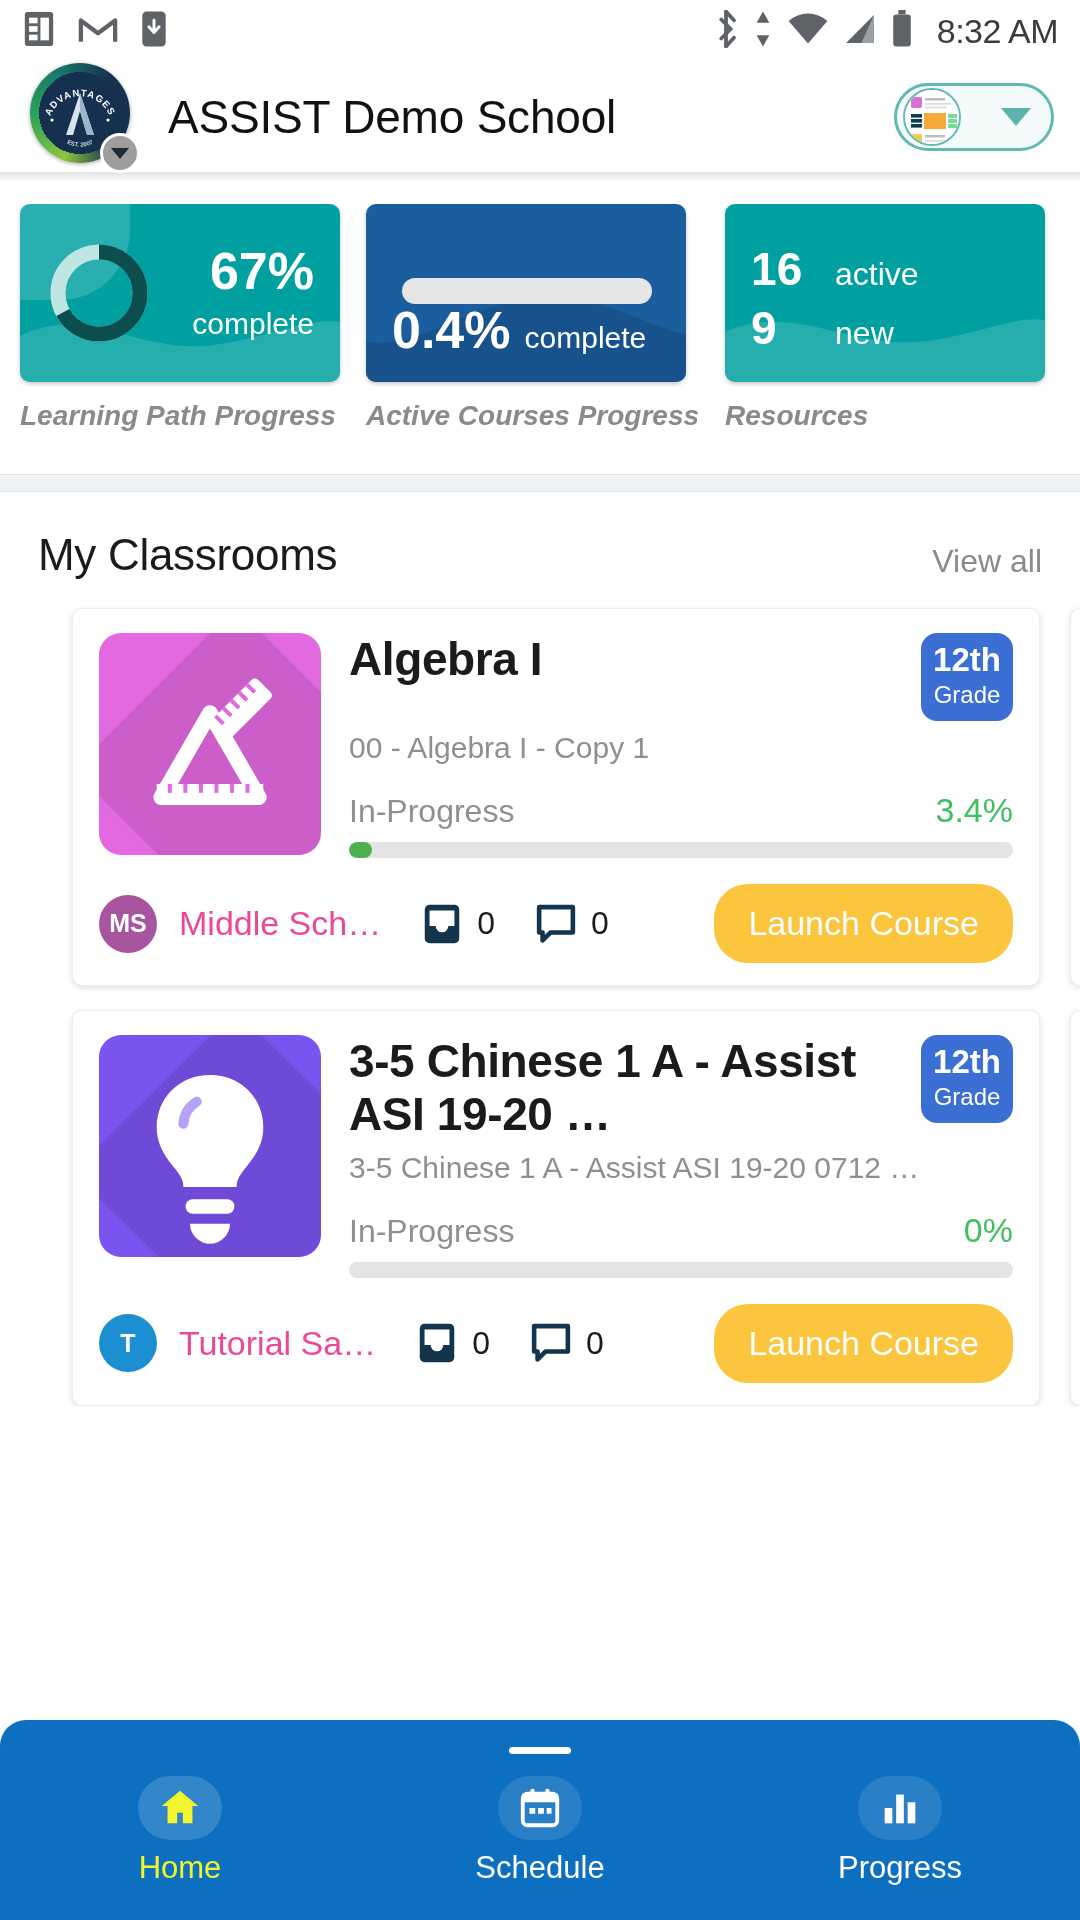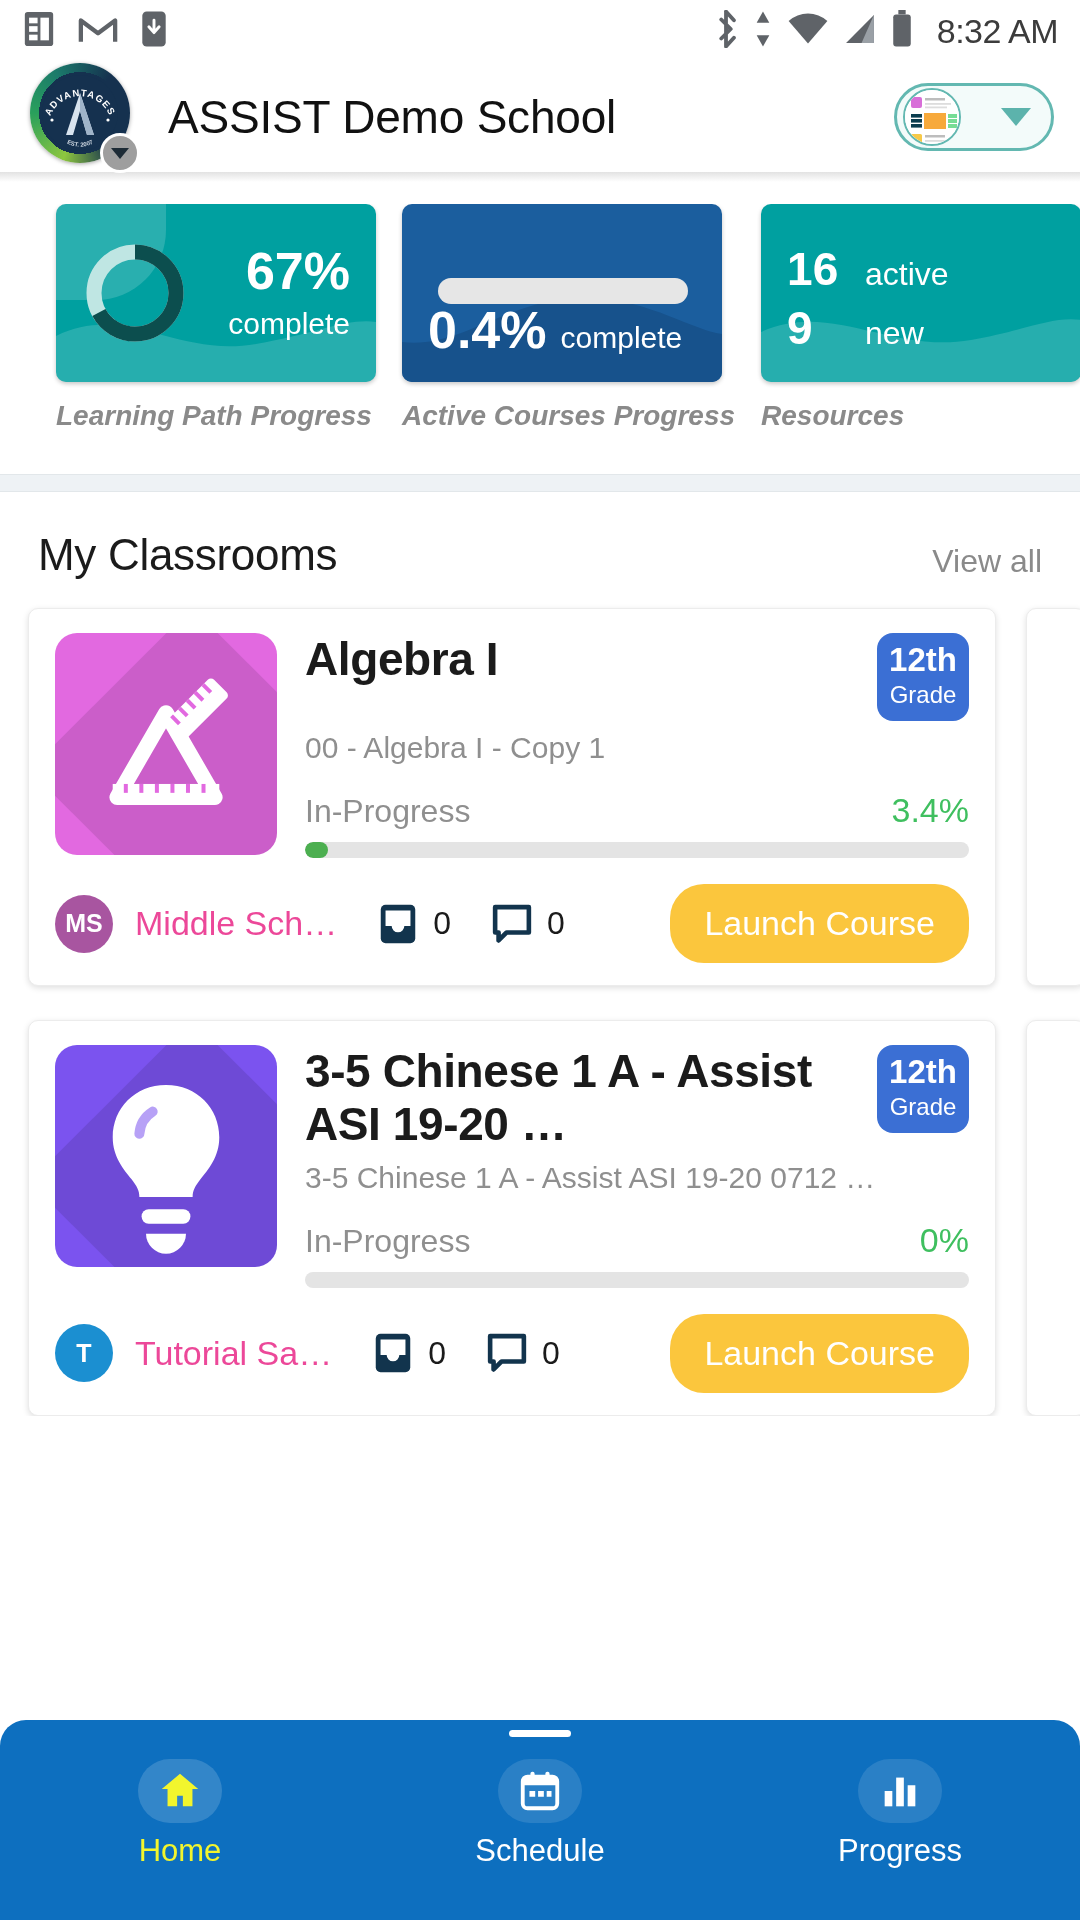--- a/index.html
+++ b/index.html
@@ -82,21 +82,21 @@
     border-right:15px solid transparent;border-top:18px solid #5cb3ac;
   }
   .appbar-shadow {
     width:100%; height:10px;
     background:linear-gradient(#e2e2e2, #ffffff);
   }
 
   
   .stats-region { background:#ffffff; padding-top:22px; }
   .stats-scroll {
-    display:flex; gap:26px; padding:0 56px;
+    display:flex; gap:26px; padding:0 20px;
     width:100%; overflow:hidden;
   }
   .stat-item { flex:0 0 auto; }
   .stat-card {
     height:178px; border-radius:10px;
     position:relative; overflow:hidden;
     display:flex; align-items:center;
     box-shadow:0 2px 4px rgba(0,0,0,.22);
   }
   .stat-card.w1 { width:320px; background:#00a0a0; }
@@ -122,21 +122,21 @@
   }
   .blue-inline {
     position:absolute; left:26px; bottom:26px; z-index:4;
     display:flex; align-items:baseline; gap:14px;
   }
   .blue-inline .big { font-size:52px; font-weight:700; color:#fff; line-height:1; }
   .blue-inline .small { font-size:30px; color:#fff; }
   .res-rows {
     position:absolute; left:26px; top:40px; z-index:3;
   }
-  .res-row { display:flex; align-items:baseline; gap:22px; margin-bottom:8px; }
+  .res-row { display:flex; align-items:baseline; gap:28px; margin-bottom:8px; }
   .res-row .n { font-size:46px; font-weight:700; color:#fff; line-height:1.1; min-width:56px;}
   .res-row .t { font-size:32px; color:#fff; white-space:nowrap; }
   .stat-caption {
     font-size:28px; font-weight:700; font-style:italic;
     color:#8a8a8a; margin-top:18px; text-align:left;
     white-space:nowrap;
   }
 
   
   .band {
@@ -151,22 +151,23 @@
   .section-head {
     display:flex; align-items:flex-end;
     padding:38px 38px 0 38px;
   }
   .section-title { font-size:44px; font-weight:400; color:#1b1b1b; letter-spacing:-0.3px; }
   .view-all { margin-left:auto; font-size:32px; color:#8a8a8a; }
 
   
   .class-scroll {
     padding:28px 0 0 28px;
-    display:flex; flex-direction:column; gap:34px;
+    display:flex; flex-direction:column; gap:24px;
     overflow:hidden;
+    margin-left:44px;
   }
   .class-row { display:flex; gap:30px; }
   .class-card {
     width:968px; flex:0 0 auto;
     background:#ffffff; border-radius:10px;
     border:1px solid #ececec;
     box-shadow:0 2px 6px rgba(0,0,0,.13);
     padding:24px 26px 22px 26px;
   }
   .class-peek {
@@ -244,21 +245,21 @@
     padding:20px 34px; white-space:nowrap;
     cursor:pointer;
   }
 
   
   .bottomnav {
     position:absolute; left:0; bottom:0;
     width:100%; height:200px;
     background:#0d6fbf;
     border-top-left-radius:26px; border-top-right-radius:26px;
-    padding-top:4px;
+    padding-top:21px;
   }
   .nav-handle {
     width:62px; height:7px; border-radius:4px;
     background:#ffffff; margin:6px auto 0 auto;
   }
   .nav-items { display:flex; margin-top:22px; }
   .nav-item {
     flex:1; display:flex; flex-direction:column;
     align-items:center; gap:10px;
   }

